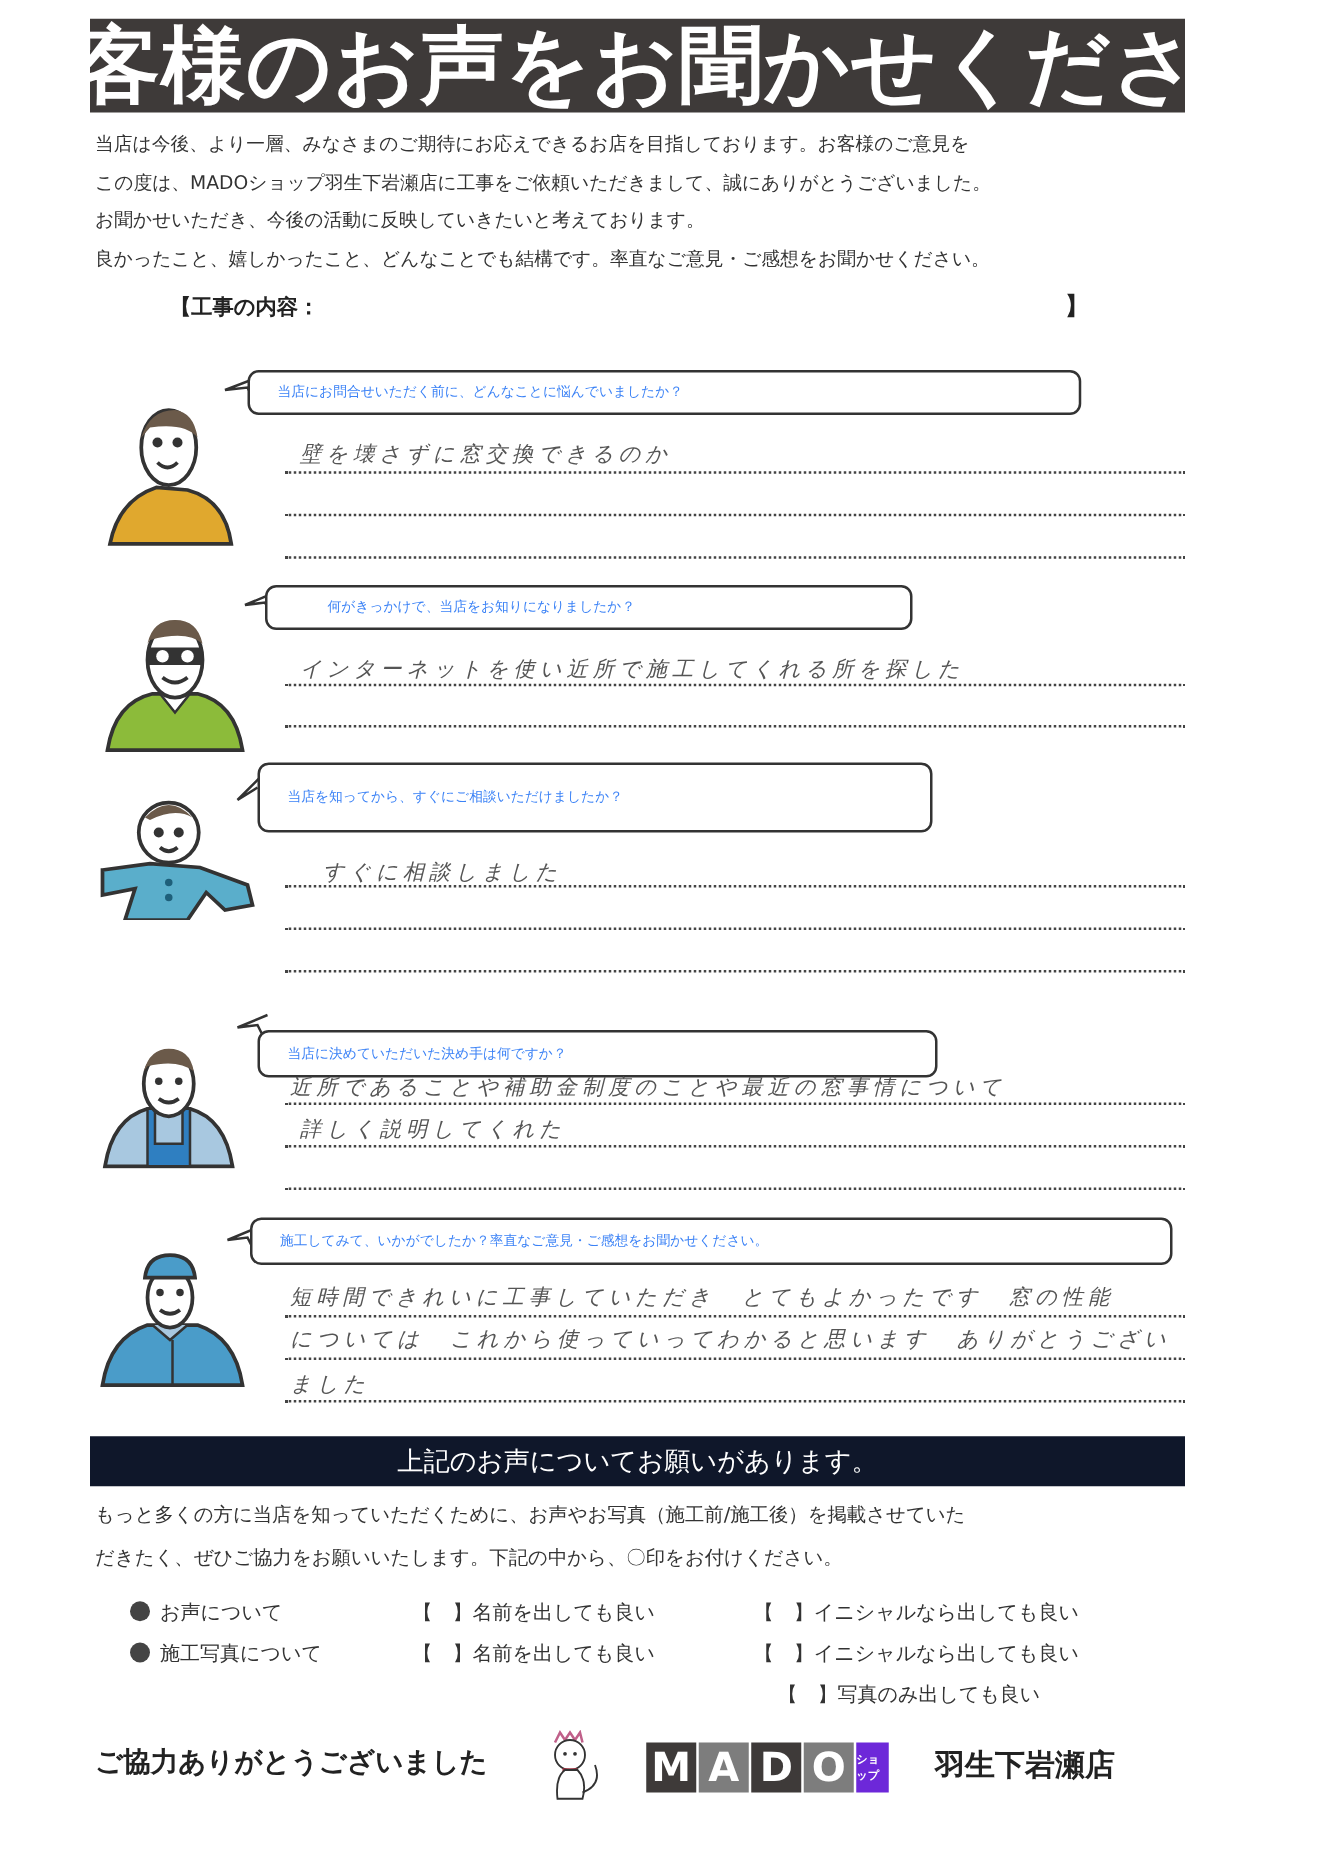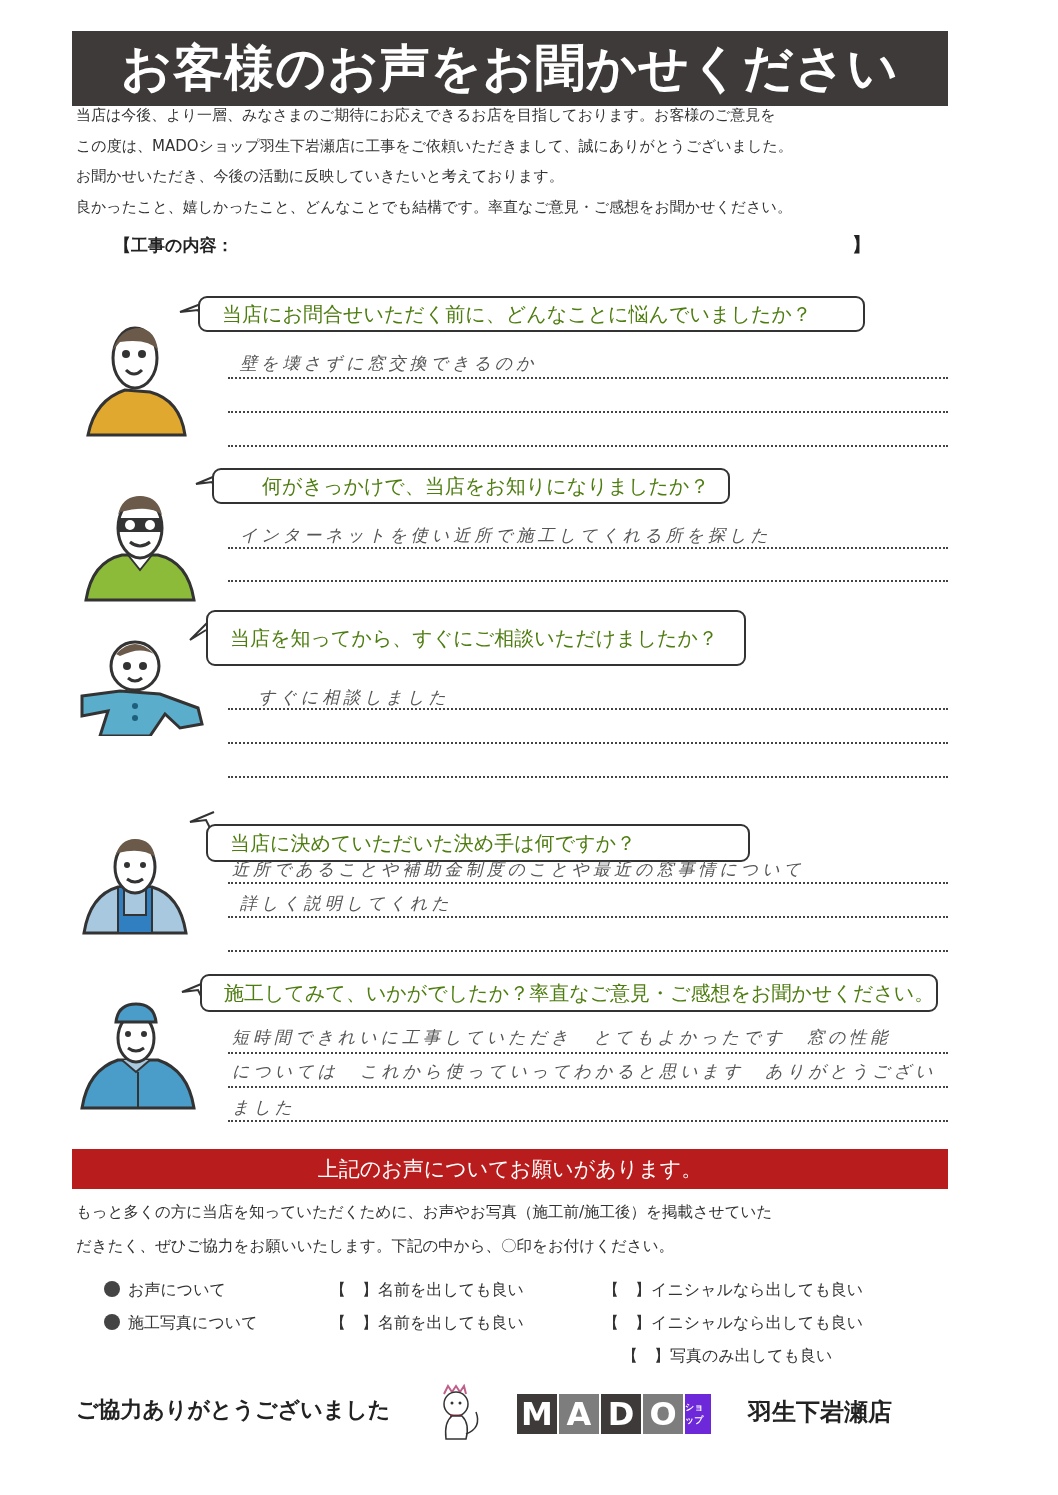--- a/index.html
+++ b/index.html
@@ -1,26 +1,26 @@
 <!DOCTYPE html>
 <html><head>
 <meta charset="utf-8">
 <style>
   * { box-sizing: border-box; margin: 0; padding: 0; }
   body { width: 1058px; height: 1495px; background: #ffffff; font-family: "DejaVu Sans", sans-serif; color: #222; position: relative; overflow: hidden; }
   .abs { position: absolute; }
-  .title-bar { left: 72px; top: 31px; width: 876px; height: 75px; background: #3e3a39; color: #fff; font-weight: bold; font-size: 50px; letter-spacing: 1px; display: flex; align-items: center; justify-content: center; white-space: nowrap; }
+  .title-bar { left: 72px; top: 15px; width: 876px; height: 75px; background: #3e3a39; color: #fff; font-weight: bold; font-size: 67px; letter-spacing: 1px; display: flex; align-items: center; justify-content: center; white-space: nowrap; }
   .intro { left: 76px; top: 100px; width: 880px; font-size: 15px; line-height: 30.5px; color: #333; white-space: nowrap; }
-  .work-label { left: 114px; top: 234px; font-size: 17px; font-weight: bold; color: #222; }
+  .work-label { left: 136px; top: 234px; font-size: 17px; font-weight: bold; color: #222; }
   .work-close { left: 852px; top: 232px; font-size: 19px; font-weight: bold; }
-  .bubble { border: 2px solid #333; border-radius: 9px; background: #fff; font-size: 20px; color: #4d7c0f; padding: 0 0 0 22px; display: flex; flex-direction: column; justify-content: center; line-height: 28px; }
+  .bubble { border: 2px solid #333; border-radius: 9px; background: #fff; font-size: 11px; color: #3b82f6; padding: 0 0 0 22px; display: flex; flex-direction: column; justify-content: center; line-height: 28px; }
   .line { border-bottom: 2px dotted #444; height: 0; }
   .hw { font-family: "DejaVu Serif", serif; font-size: 17px; color: #555; letter-spacing: 4px; white-space: nowrap; font-style: italic; }
   .char { width: 120px; height: 130px; }
-  .section-bar { left: 72px; top: 1149px; width: 876px; height: 40px; background: #b91c1c; color: #fff; font-size: 21px; display: flex; align-items: center; justify-content: center; }
+  .section-bar { left: 72px; top: 1149px; width: 876px; height: 40px; background: #0f172a; color: #fff; font-size: 21px; display: flex; align-items: center; justify-content: center; }
   .request { left: 76px; top: 1195px; font-size: 15.5px; line-height: 34px; color: #333; white-space: nowrap; }
   .opt-row { font-size: 16px; color: #333; white-space: nowrap; }
   .dot { display: inline-block; width: 16px; height: 16px; border-radius: 50%; background: #444; vertical-align: -2px; margin-right: 8px; }
   .footer-thanks { left: 76px; top: 1395px; font-size: 22px; font-weight: bold; color: #222; }
   .mado { left: 517px; top: 1394px; display: flex; height: 40px; }
   .mado span { display: flex; align-items: center; justify-content: center; width: 40px; height: 40px; color: #fff; font-weight: bold; font-size: 32px; margin-right: 2px; }
   .store { left: 748px; top: 1396px; font-size: 24px; font-weight: bold; color: #222; }
 </style>
 </head>
 <body>

